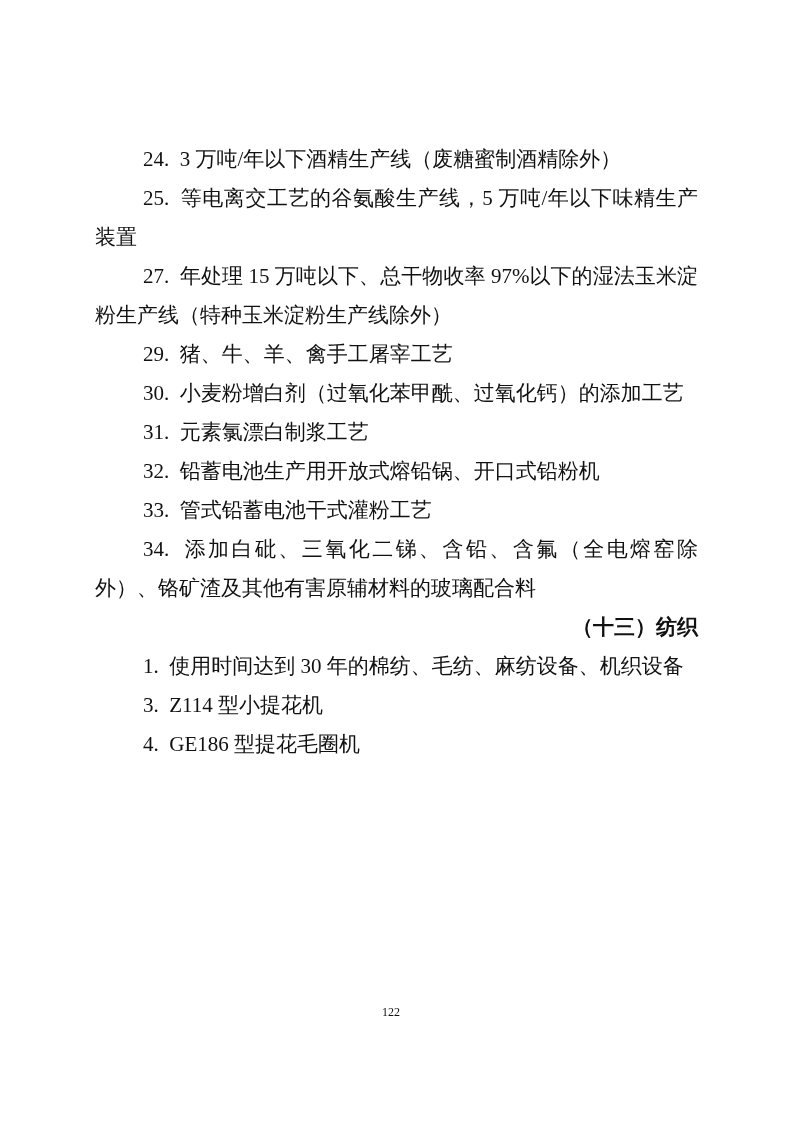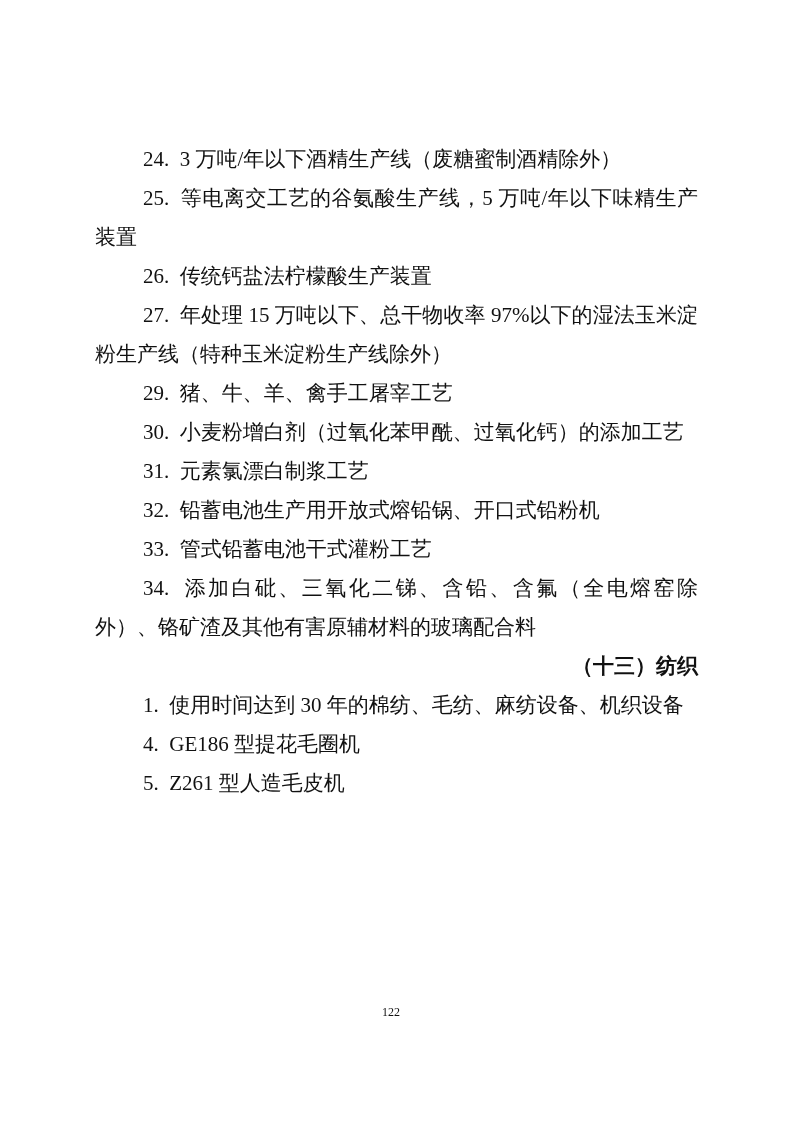--- a/index.html
+++ b/index.html
@@ -47,27 +47,26 @@
     color: #111111;
   }
 </style>
 </head>
 <body>
 
 <div class="page">
   <div class="content">
       <p class="item">24.&nbsp; 3 万吨/年以下酒精生产线（废糖蜜制酒精除外）</p>
       <p class="item">25.&nbsp; 等电离交工艺的谷氨酸生产线，5 万吨/年以下味精生产装置</p>
-      <p class="item">26.&nbsp; 传统钙盐法柠檬酸生产装置</p>
       <p class="item">27.&nbsp; 年处理 15 万吨以下、总干物收率 97%以下的湿法玉米淀粉生产线（特种玉米淀粉生产线除外）</p>
       <p class="item">29.&nbsp; 猪、牛、羊、禽手工屠宰工艺</p>
       <p class="item">30.&nbsp; 小麦粉增白剂（过氧化苯甲酰、过氧化钙）的添加工艺</p>
       <p class="item">31.&nbsp; 元素氯漂白制浆工艺</p>
       <p class="item">32.&nbsp; 铅蓄电池生产用开放式熔铅锅、开口式铅粉机</p>
       <p class="item">33.&nbsp; 管式铅蓄电池干式灌粉工艺</p>
       <p class="item">34.&nbsp; 添加白砒、三氧化二锑、含铅、含氟（全电熔窑除外）、铬矿渣及其他有害原辅材料的玻璃配合料</p>
       <p class="heading">（十三）纺织</p>
       <p class="item">1.&nbsp; 使用时间达到 30 年的棉纺、毛纺、麻纺设备、机织设备</p>
+      <p class="item">3.&nbsp; Z114 型小提花机</p>
       <p class="item">4.&nbsp; GE186 型提花毛圈机</p>
-      <p class="item">5.&nbsp; Z261 型人造毛皮机</p>
     </div>
   <div class="page-number">122</div>
 </div>
 
 </body></html>

